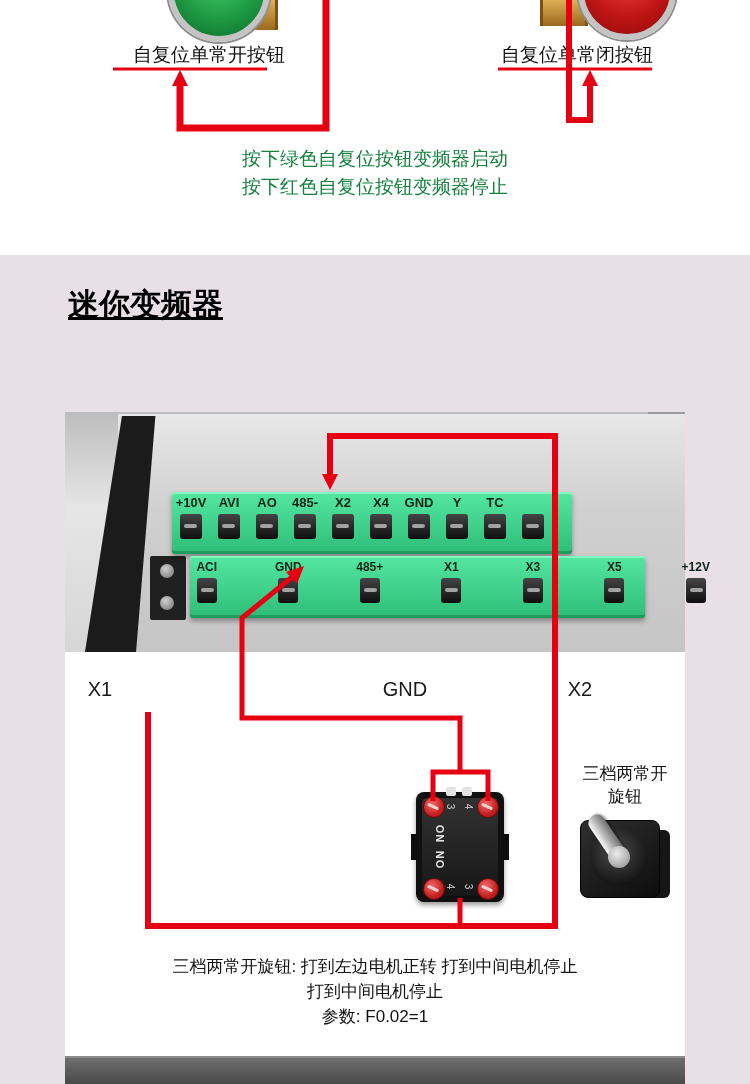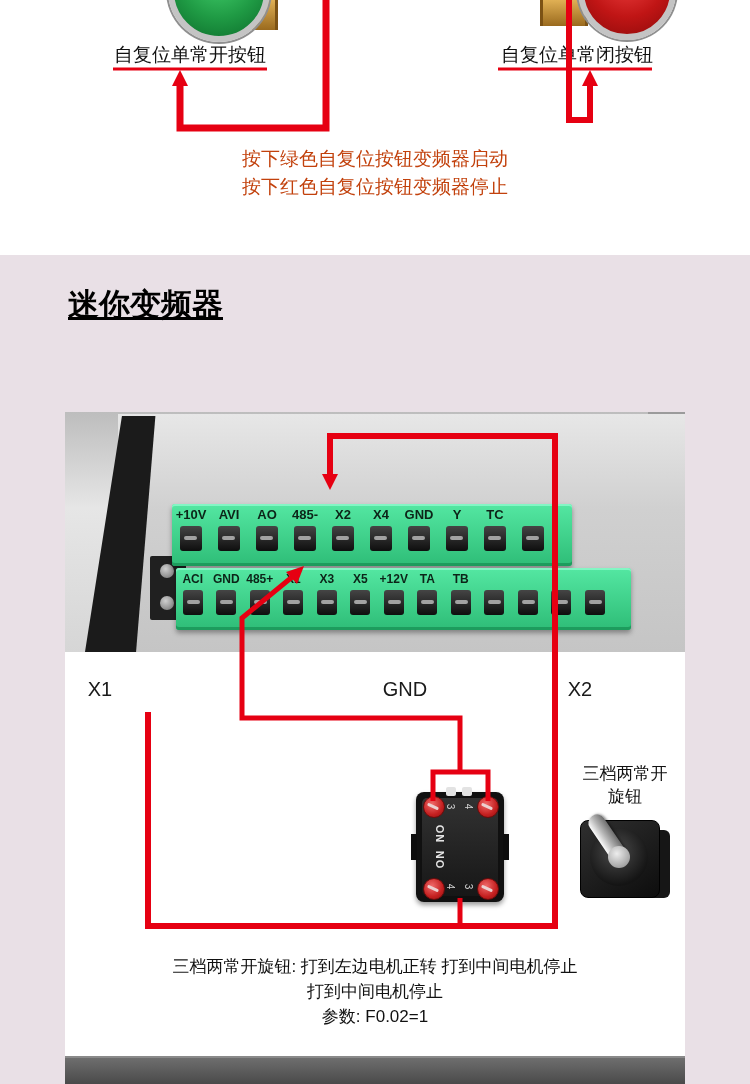--- a/index.html
+++ b/index.html
@@ -16,24 +16,24 @@
             box-shadow:0 0 0 2px #8f8f8f;background:radial-gradient(circle at 50% 35%,#43d06c,#1f9a44 55%,#0c6b2a);}
   .cap-right{left:578px;top:-58px;width:86px;height:86px;border:6px solid #c4c4c4;
              box-shadow:0 0 0 2px #8f8f8f;background:radial-gradient(circle at 50% 35%,#ef4040,#c01515 55%,#8c0a0a);}
   .contacts{position:absolute;top:0;background:linear-gradient(180deg,#e0b054,#9a6a1e);
             border-left:3px solid #7c5214;border-right:3px solid #7c5214;}
   .contacts-left{left:226px;width:46px;height:30px;}
   .contacts-right{left:540px;width:42px;height:26px;}
 
   
   .lbl{position:absolute;font-size:19px;color:#111;text-align:center;white-space:nowrap;}
-  .lbl-left{left:95px;top:42px;width:190px;}
+  .lbl-left{left:95px;top:42px;width:190px;text-align:right;}
   .lbl-right{left:482px;top:42px;width:190px;}
   .instr{position:absolute;left:65px;top:145px;width:620px;text-align:center;
-         font-size:19px;line-height:28px;color:#c2410c;}
+         font-size:19px;line-height:28px;color:#15803d;}
   .params{position:absolute;left:65px;top:200px;width:620px;text-align:center;font-size:19px;color:#111;}
 
   
   .title{position:absolute;left:68px;top:283px;font-size:31px;font-weight:700;line-height:44px;color:#000;text-decoration:underline;}
 
   
   .photo-bg{position:absolute;left:65px;top:412px;width:620px;height:240px;
             background:linear-gradient(180deg,#bdbdbd,#e6e6e6 40%,#d6d6d6);}
   .photo-corner{position:absolute;left:648px;top:412px;width:37px;height:20px;background:#9b9b9b;}
   .device-body{position:absolute;left:118px;top:414px;width:567px;height:238px;
@@ -41,23 +41,23 @@
   .device-shadow{position:absolute;left:85px;top:416px;width:88px;height:236px;background:#1b1b1b;
                  clip-path:polygon(42% 0,80% 0,58% 100%,0 100%);}
   .dark-end{position:absolute;left:150px;top:556px;width:36px;height:64px;background:#202020;border-radius:2px;}
   .dark-end::before,.dark-end::after{content:"";position:absolute;left:10px;width:14px;height:14px;border-radius:50%;
                  background:radial-gradient(circle at 40% 35%,#cfcfcf,#6f6f6f);}
   .dark-end::before{top:8px;} .dark-end::after{top:40px;}
 
   
   .strip{position:absolute;display:flex;border-radius:3px;
          background:linear-gradient(180deg,#54e7a2,#2ebd77);
-         box-shadow:inset 0 2px 0 #83f6c4, inset 0 -3px 0 #1d9c5d, 0 3px 5px rgba(0,0,0,.35);margin-top:12px;}
+         box-shadow:inset 0 2px 0 #83f6c4, inset 0 -3px 0 #1d9c5d, 0 3px 5px rgba(0,0,0,.35);}
   .strip1{left:172px;top:492px;width:400px;height:62px;}
-  .strip2{left:176px;top:556px;width:455px;height:62px;}
+  .strip2{left:190px;top:556px;width:455px;height:62px;gap:48px;}
   .cell{flex:0 0 38px;display:flex;flex-direction:column;align-items:center;padding-top:3px;}
   .strip2 .cell{flex:0 0 33.5px;}
   .tlabel{font-size:13px;font-weight:700;color:#0c2418;height:16px;line-height:16px;white-space:nowrap;}
   .strip2 .tlabel{font-size:12px;}
   .socket{width:22px;height:25px;background:linear-gradient(180deg,#454545,#0e0e0e);border-radius:3px;
           margin-top:3px;position:relative;}
   .strip2 .socket{width:20px;}
   .socket::after{content:"";position:absolute;left:4px;top:10px;width:13px;height:4px;background:#a2a2a2;border-radius:2px;}
 
   

